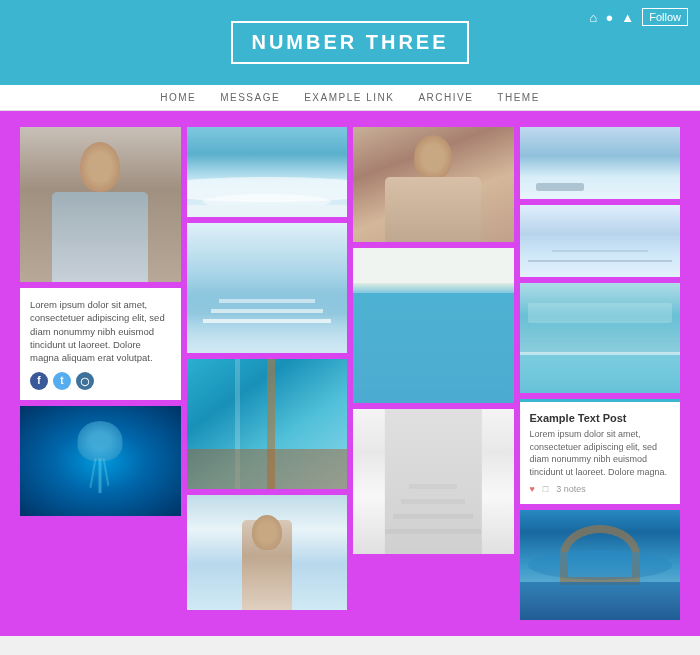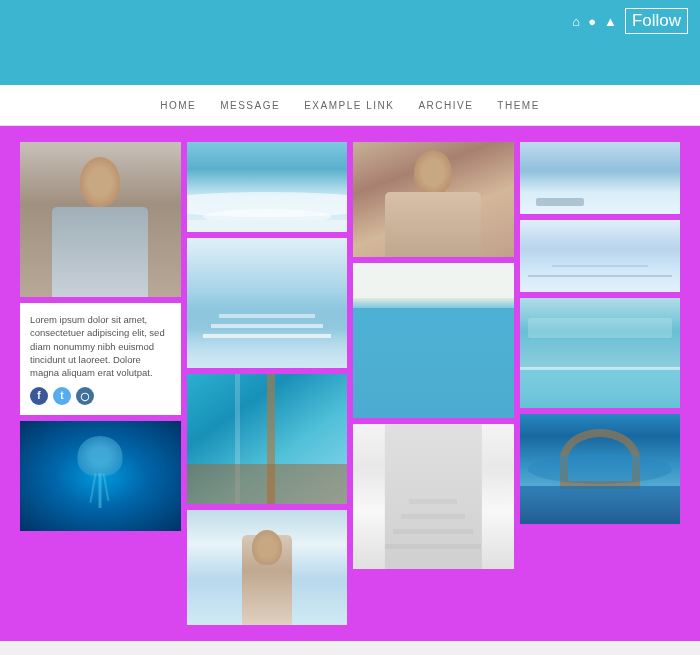--- a/index.html
+++ b/index.html
@@ -22,39 +22,39 @@
       align-items: center;
       gap: 8px;
     }
     .top-bar-icon {
       color: white;
       font-size: 13px;
       cursor: pointer;
     }
     .follow-btn {
       color: white;
-      font-size: 17px;
+      font-size: 11px;
       border: 1px solid white;
       padding: 2px 6px;
       cursor: pointer;
     }
     .site-title {
       border: 2px solid white;
       padding: 8px 18px;
       color: white;
       font-size: 20px;
       font-weight: 900;
       letter-spacing: 3px;
       text-transform: uppercase;
     }
 
     
     .nav-bar {
       background: white;
-      height: 41px;
+      height: 26px;
       display: flex;
       align-items: center;
       justify-content: center;
       gap: 24px;
       border-bottom: 1px solid #e0e0e0;
     }
     .nav-item {
       font-size: 10px;
       letter-spacing: 1.5px;
       text-transform: uppercase;
@@ -171,20 +171,21 @@
 </head>
 <body>
 
 <div class="top-bar">
   <div class="top-bar-icons">
     <span class="top-bar-icon">⌂</span>
     <span class="top-bar-icon">●</span>
     <span class="top-bar-icon">▲</span>
     <span class="follow-btn">Follow</span>
   </div>
+  <div class="site-title">NUMBER THREE</div>
 </div>
 
 <nav class="nav-bar">
   <a class="nav-item">HOME</a>
   <a class="nav-item">MESSAGE</a>
   <a class="nav-item">EXAMPLE LINK</a>
   <a class="nav-item">ARCHIVE</a>
   <a class="nav-item">THEME</a>
 </nav>
 
@@ -262,20 +263,29 @@
       </div>
       <div class="img-block" style="height:72px;background:linear-gradient(180deg,#e0eefc 0%,#b8d4ec 40%,#d0e8f8 70%,#e4f0fc 100%);position:relative;overflow:hidden;">
         <div style="position:absolute;bottom:15px;left:5%;right:5%;height:2px;background:rgba(100,130,160,0.3);"></div>
         <div style="position:absolute;bottom:25px;left:20%;right:20%;height:2px;background:rgba(100,130,160,0.2);"></div>
       </div>
       <div class="img-block" style="height:110px;background:linear-gradient(180deg,#b0dce8 0%,#68c0d4 30%,#88ccdc 60%,#c0e4f0 100%);position:relative;overflow:hidden;">
         <div style="position:absolute;bottom:0;left:0;right:0;height:40px;background:linear-gradient(180deg,rgba(80,200,220,0.3),rgba(40,170,200,0.6));"></div>
         <div style="position:absolute;bottom:38px;left:0;right:0;height:3px;background:rgba(255,255,255,0.5);"></div>
         <div style="position:absolute;top:20px;left:5%;right:5%;height:20px;background:rgba(255,255,255,0.2);border-radius:2px;"></div>
       </div>
+      <div class="example-text-post">
+        <div class="post-title">Example Text Post</div>
+        <div class="post-body">Lorem ipsum dolor sit amet, consectetuer adipiscing elit, sed diam nonummy nibh euismod tincidunt ut laoreet. Dolore magna.</div>
+        <div class="post-footer">
+          <span class="heart-icon">♥</span>
+          <span class="chat-icon">□</span>
+          <span>3 notes</span>
+        </div>
+      </div>
       <div class="img-block" style="height:110px;background:linear-gradient(180deg,#2888c0 0%,#1868a0 20%,#3898c8 50%,#70b8d8 80%,#90c8e0 100%);position:relative;overflow:hidden;">
         <div style="position:absolute;top:15px;left:25%;width:50%;height:60px;border:8px solid rgba(150,120,80,0.7);border-radius:50% 50% 0 0;background:transparent;"></div>
         <div style="position:absolute;top:72px;left:0;right:0;height:38px;background:linear-gradient(180deg,rgba(30,110,170,0.7),rgba(20,80,140,0.9));"></div>
         <div style="position:absolute;top:40px;left:5%;right:5%;height:30px;background:linear-gradient(180deg,rgba(40,140,200,0.5),rgba(30,110,170,0.3));border-radius:50%;"></div>
       </div>
     </div>
 
   </div>
 </div>
 

